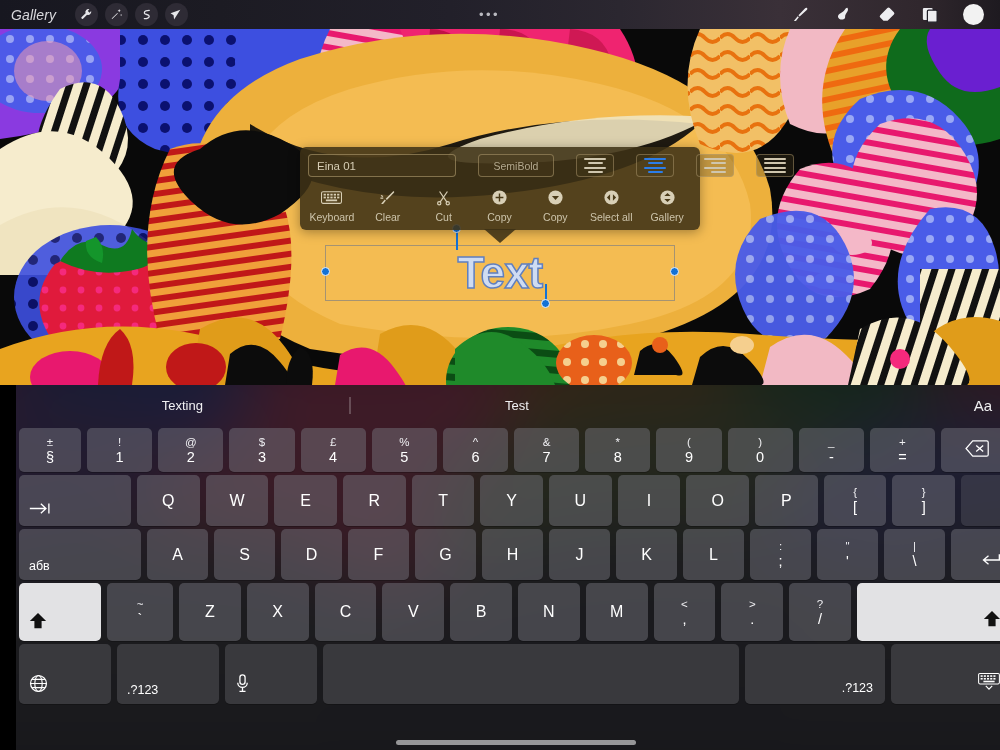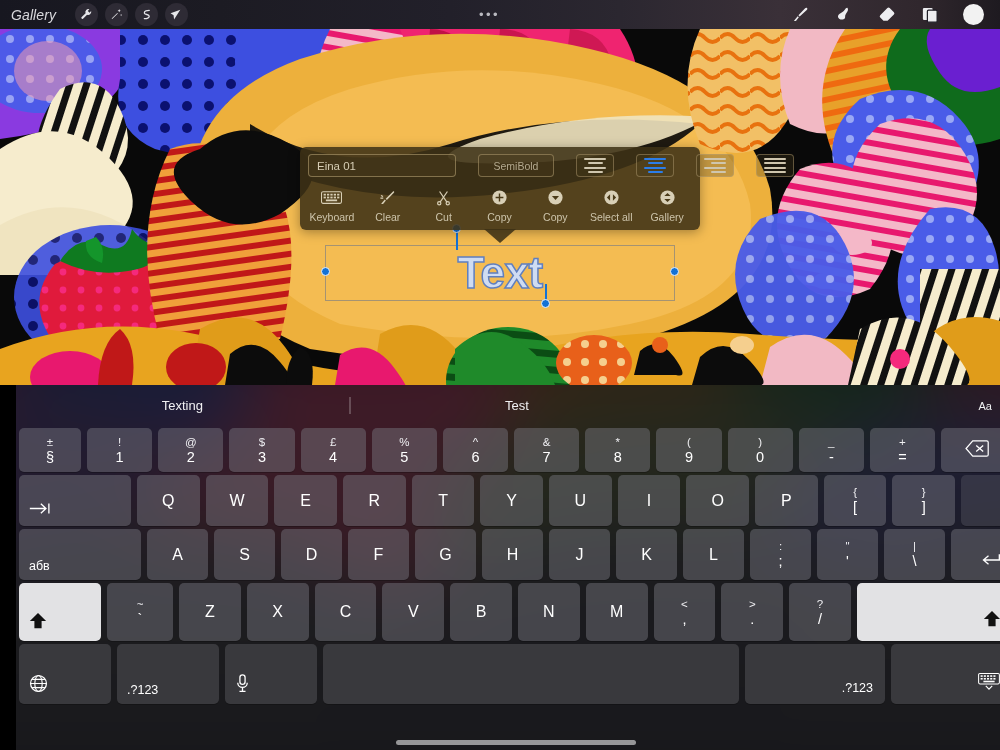--- a/index.html
+++ b/index.html
@@ -72,21 +72,21 @@
   
   #keyboard { position:absolute; top:385px; left:16px; width:1000px; height:365px; overflow:hidden; }
   #kb-blur { position:absolute; inset:0; filter:blur(30px); transform:scale(1.25); opacity:.62; }
   #kb-tint { position:absolute; inset:0; background:rgba(26,26,30,.55); }
   #kb-inner { position:absolute; inset:0; }
 
   #suggest { position:absolute; top:0; left:0; width:1000px; height:41px;
      display:flex; align-items:center; }
   .sug { flex:1; text-align:center; color:#f0f0f2; font-size:13px; position:relative; }
   .sug-div { width:1px; height:17px; background:rgba(255,255,255,.22); }
-  #sug-aa { position:absolute; right:24px; color:#f0f0f2; font-size:11px; }
+  #sug-aa { position:absolute; right:24px; color:#f0f0f2; font-size:15px; }
 
   .krow { position:absolute; left:0; width:1000px; display:flex; }
   .key { border-radius:5px; display:flex; align-items:center; justify-content:center;
      color:#fff; position:relative; background:rgba(126,126,134,.44); margin:0 3px;
      box-shadow:0 1px 0 rgba(0,0,0,.22); }
   .key.dual { flex-direction:column; gap:1px; }
   .key .top { font-size:11.5px; color:#efeff2; line-height:12px; }
   .key .bot { font-size:14.5px; color:#fff; line-height:16px; }
   .key .single { font-size:16px; color:#fff; }
   .key .small { font-size:12.5px; color:#fff; }

